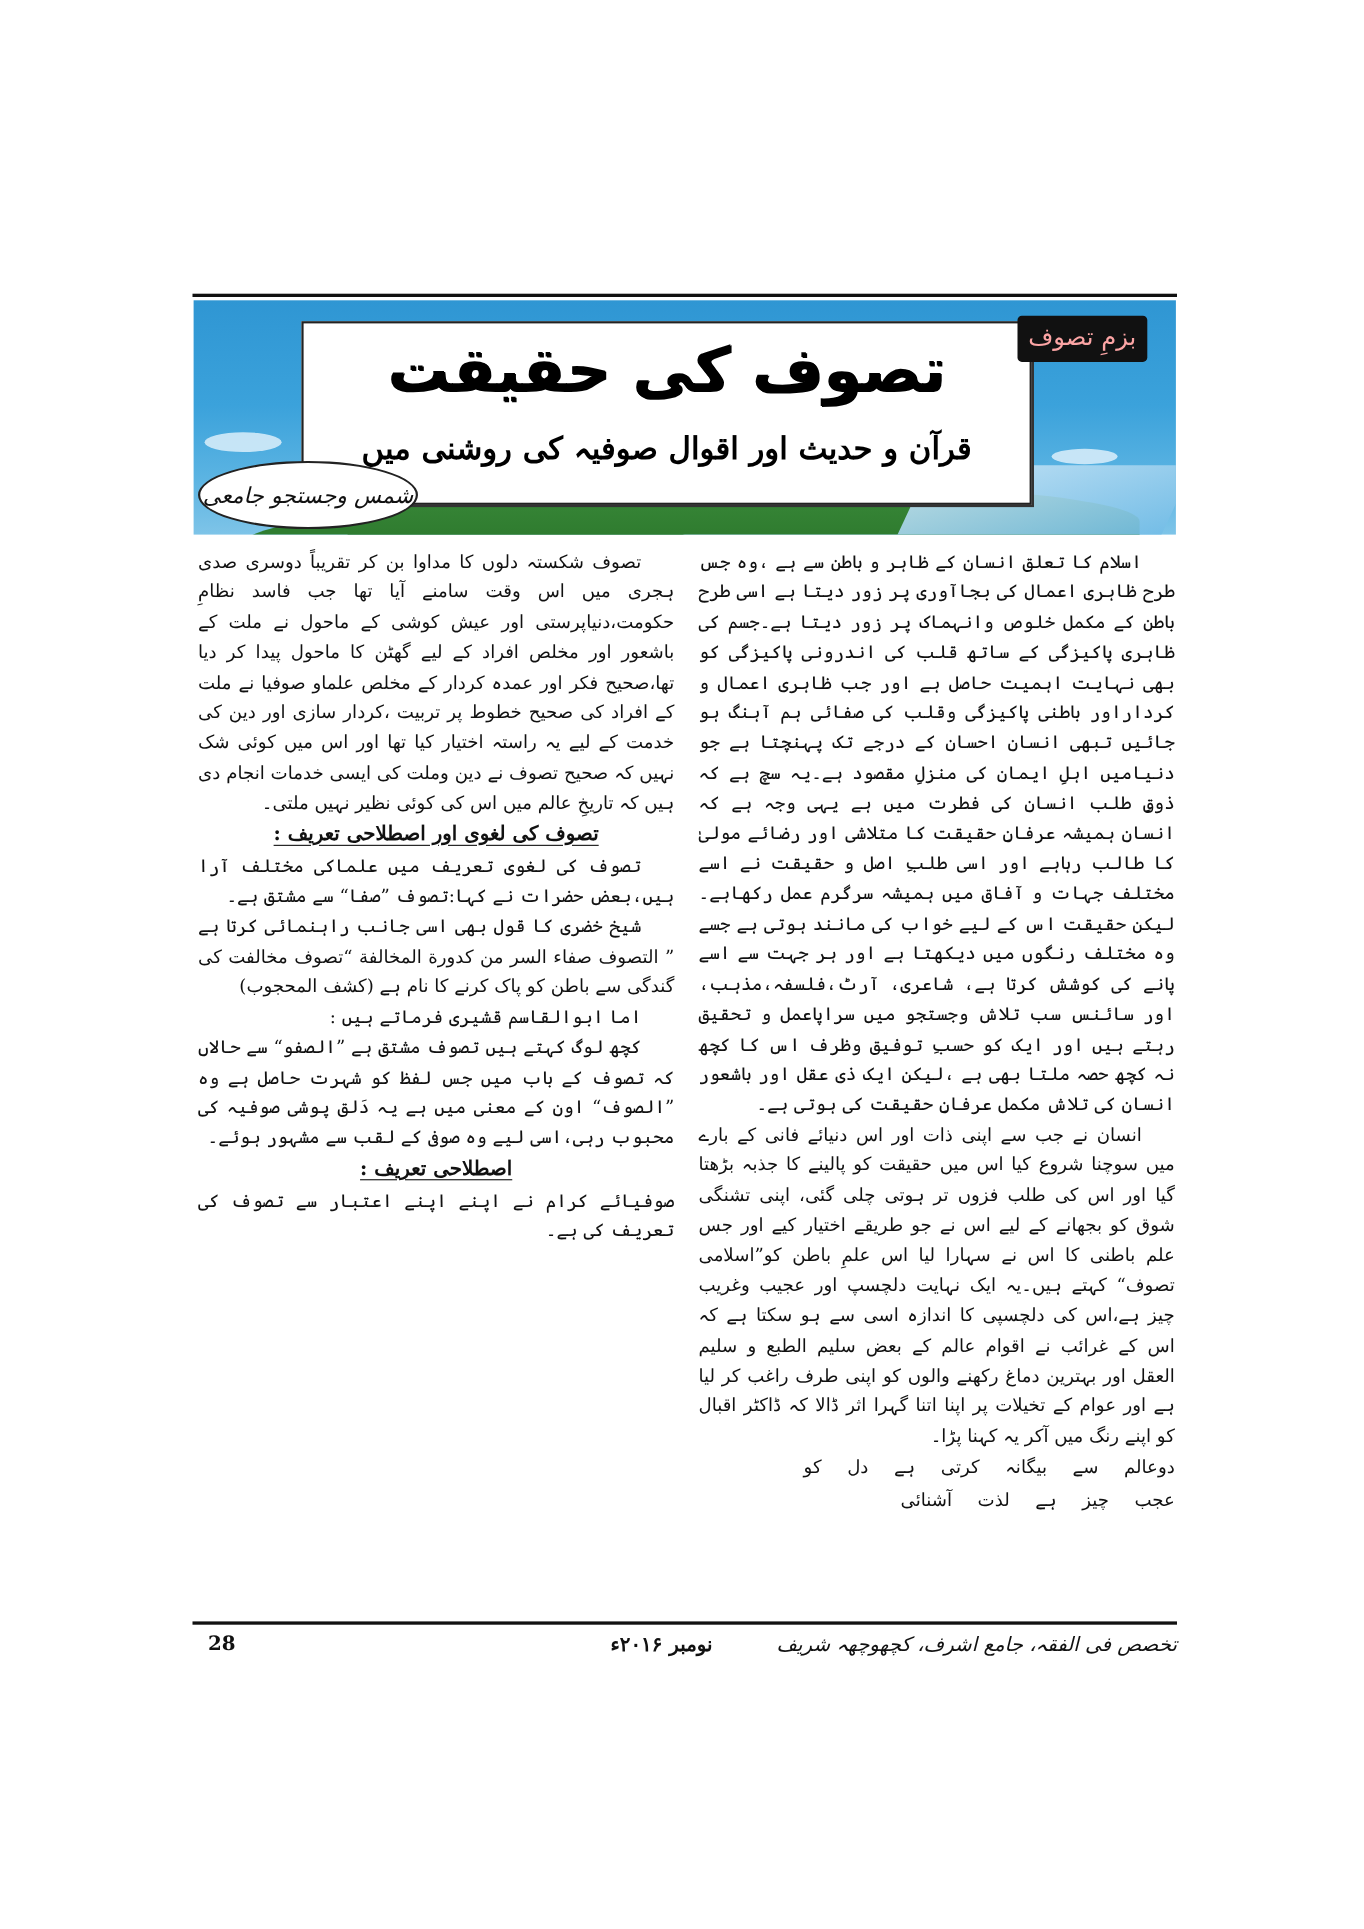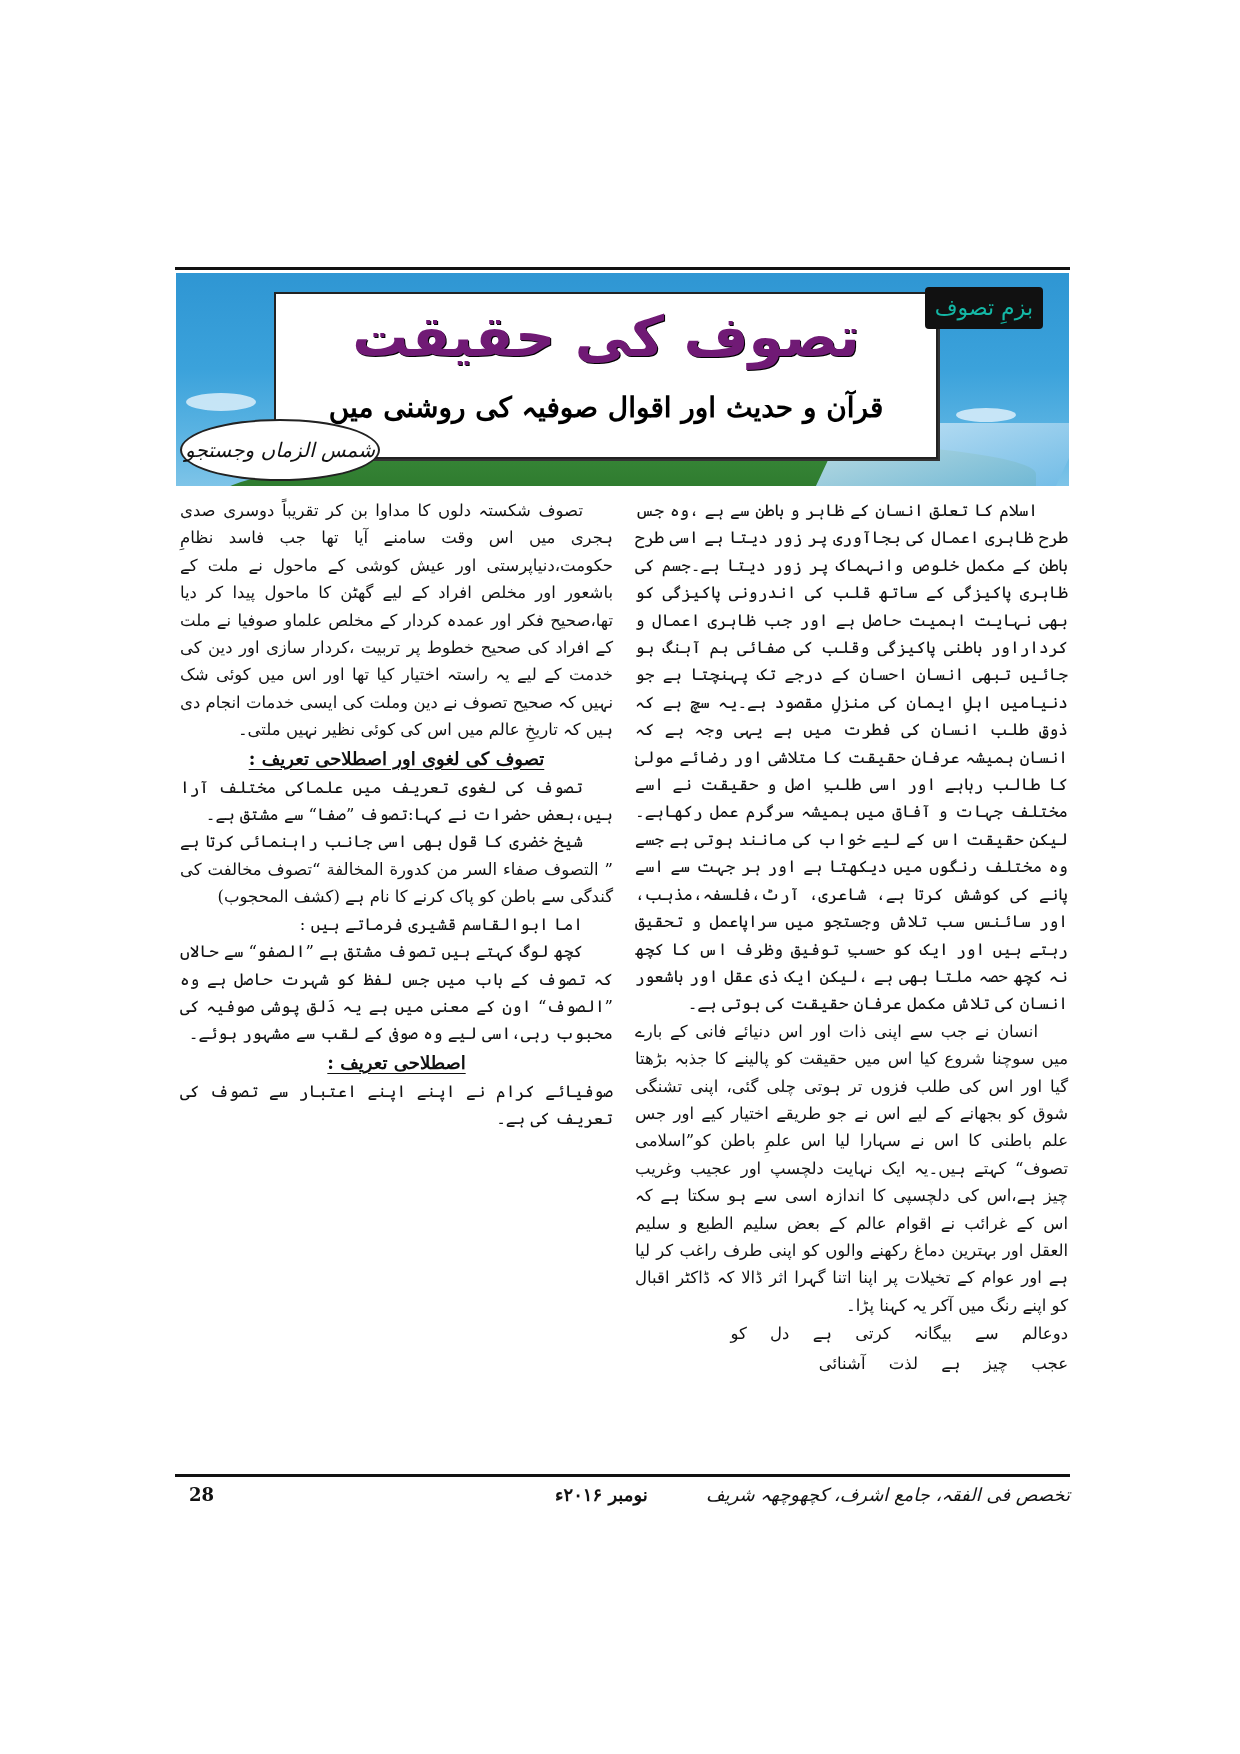--- a/index.html
+++ b/index.html
@@ -38,30 +38,30 @@
     transform: skewX(-25deg);
     opacity: 0.9;
   }
   .title-box {
     position: absolute; left: 98px; top: 19px; width: 660px; height: 163px;
     background: #fff; border: 2px solid #222; box-shadow: 2px 2px 0 #333;
     direction: rtl; text-align: center;
   }
   .main-title {
     display: block; font-family: "DejaVu Sans", sans-serif; font-weight: bold;
-    font-size: 56px; line-height: 70px; margin-top: 8px; color: #701a75;
+    font-size: 56px; line-height: 70px; margin-top: 8px; color: #000000;
     text-shadow: 1px 1px 0 #000;
   }
   .sub-title {
     display: block; font-family: "DejaVu Serif", serif; font-weight: bold;
     font-size: 28px; line-height: 60px; color: #000; margin-top: 6px;
   }
   .section-tag {
     position: absolute; right: 26px; top: 14px; height: 42px; padding: 0 10px;
-    background: #111; color: #14b8a6; border-radius: 4px;
+    background: #111; color: #fca5a5; border-radius: 4px;
     font-family: "DejaVu Serif", serif; font-size: 22px; line-height: 42px;
     direction: rtl;
     text-align: right;
   }
   .author-oval {
     position: absolute; left: 4px; top: 146px; width: 196px; height: 58px;
     background: #fff; border: 2px solid #222; border-radius: 50%;
     text-align: center; direction: rtl;
     font-family: "DejaVu Serif", serif; font-style: italic; font-size: 20px; line-height: 58px;
   }
@@ -107,21 +107,21 @@
   <div class="hill2"></div>
   <div class="hill"></div>
   <div class="ice"></div>
 
   <div class="title-box">
     <span class="main-title">تصوف کی حقیقت</span>
     <span class="sub-title">قرآن و حدیث اور اقوال صوفیہ کی روشنی میں</span>
   </div>
 
   <div class="section-tag">بزمِ تصوف</div>
-  <div class="author-oval">شمس الزماں وجستجو</div>
+  <div class="author-oval">شمس وجستجو جامعی</div>
 </div>
 
 <div class="columns">
   <div class="col right">
     <p class="indent">اسلام کا تعلق انسان کے ظاہر و باطن سے ہے ،وہ جس طرح ظاہری اعمال کی بجاآوری پر زور دیتا ہے اسی طرح باطن کے مکمل خلوص وانہماک پر زور دیتا ہے۔جسم کی ظاہری پاکیزگی کے ساتھ قلب کی اندرونی پاکیزگی کو بھی نہایت اہمیت حاصل ہے اور جب ظاہری اعمال و کرداراور باطنی پاکیزگی وقلب کی صفائی ہم آہنگ ہو جائیں تبھی انسان احسان کے درجے تک پہنچتا ہے جو دنیامیں اہلِ ایمان کی منزلِ مقصود ہے۔یہ سچ ہے کہ ذوقِ طلب انسان کی فطرت میں ہے یہی وجہ ہے کہ انسان ہمیشہ عرفانِ حقیقت کا متلاشی اور رضائے مولیٰ کا طالب رہاہے اور اسی طلبِ اصل و حقیقت نے اسے مختلف جہات و آفاق میں ہمیشہ سرگرم عمل رکھاہے۔لیکن حقیقت اس کے لیے خواب کی مانند ہوتی ہے جسے وہ مختلف رنگوں میں دیکھتا ہے اور ہر جہت سے اسے پانے کی کوشش کرتا ہے، شاعری، آرٹ،فلسفہ،مذہب، اور سائنس سب تلاش وجستجو میں سراپاعمل و تحقیق رہتے ہیں اور ایک کو حسبِ توفیق وظرف اس کا کچھ نہ کچھ حصہ ملتا بھی ہے ،لیکن ایک ذی عقل اور باشعور انسان کی تلاش مکمل عرفانِ حقیقت کی ہوتی ہے۔</p>
     <p class="indent">انسان نے جب سے اپنی ذات اور اس دنیائے فانی کے بارے میں سوچنا شروع کیا اس میں حقیقت کو پالینے کا جذبہ بڑھتا گیا اور اس کی طلب فزوں تر ہوتی چلی گئی، اپنی تشنگی شوق کو بجھانے کے لیے اس نے جو طریقے اختیار کیے اور جس علم باطنی کا اس نے سہارا لیا اس علمِ باطن کو”اسلامی تصوف“ کہتے ہیں۔یہ ایک نہایت دلچسپ اور عجیب وغریب چیز ہے،اس کی دلچسپی کا اندازہ اسی سے ہو سکتا ہے کہ اس کے غرائب نے اقوام عالم کے بعض سلیم الطبع و سلیم العقل اور بہترین دماغ رکھنے والوں کو اپنی طرف راغب کر لیا ہے اور عوام کے تخیلات پر اپنا اتنا گہرا اثر ڈالا کہ ڈاکٹر اقبال کو اپنے رنگ میں آکر یہ کہنا پڑا۔</p>
     <p class="couplet">دوعالم سے بیگانہ کرتی ہے دل کو</p>
     <p class="couplet">عجب چیز ہے لذت آشنائی</p>
   </div>
 

